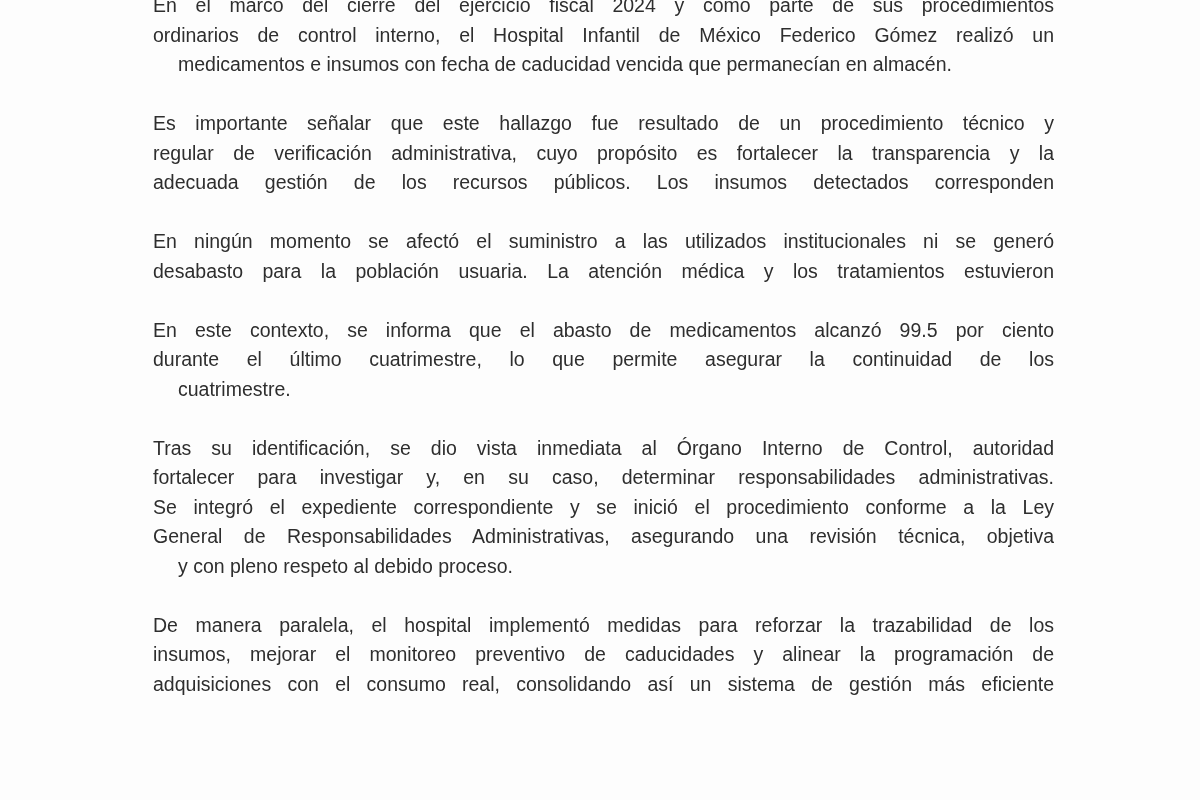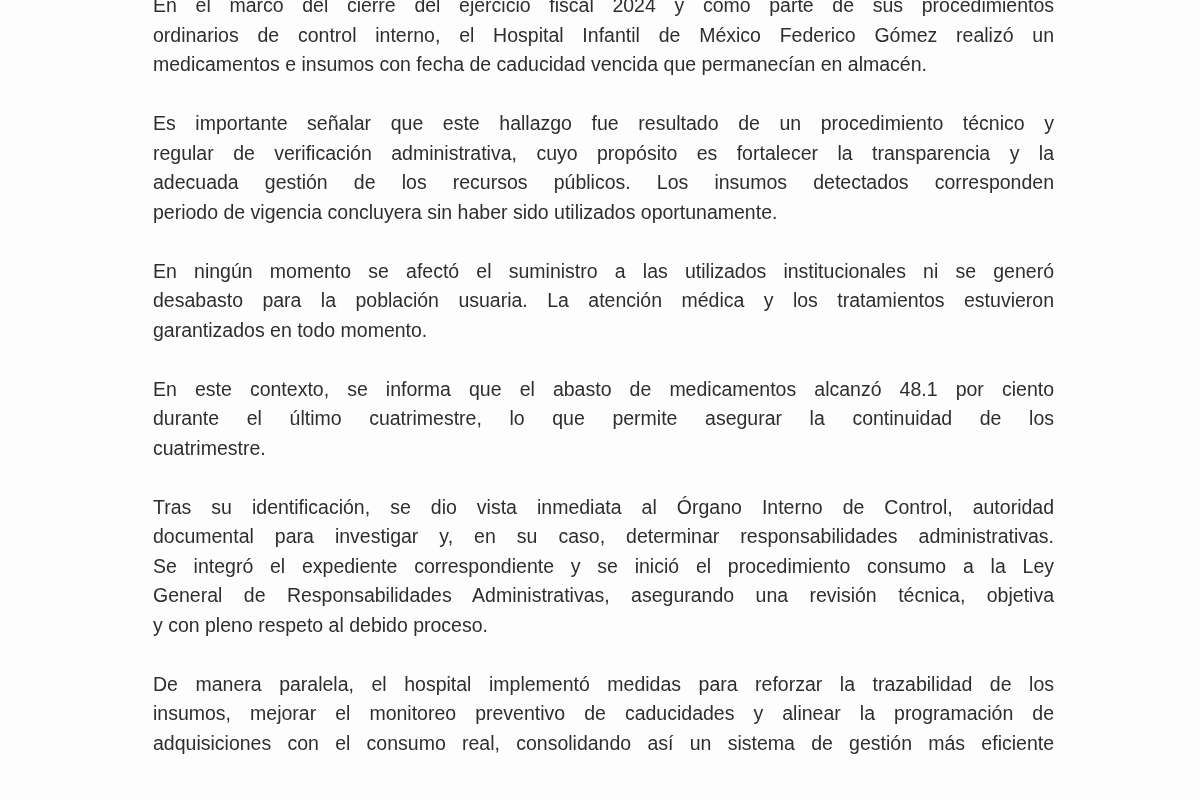--- a/index.html
+++ b/index.html
@@ -30,52 +30,51 @@
     margin: 0 0 29.5px 0;
   }
   .line {
     text-align: justify;
     text-align-last: justify;
     height: 29.5px;
     overflow: hidden;
   }
   .line.last {
     text-align-last: left;
+    margin-left: 25px;
   }
 </style>
 </head>
 <body>
 
 <div class="viewport">
   <div class="doc-page" id="doc" style="color: rgb(46, 46, 46);">
       <div class="para">
         <div class="line">En el marco del cierre del ejercicio fiscal 2024 y como parte de sus procedimientos</div>
         <div class="line">ordinarios de control interno, el Hospital Infantil de México Federico Gómez realizó un</div>
         <div class="line last">medicamentos e insumos con fecha de caducidad vencida que permanecían en almacén.</div>
       </div>
       <div class="para">
         <div class="line">Es importante señalar que este hallazgo fue resultado de un procedimiento técnico y</div>
         <div class="line">regular de verificación administrativa, cuyo propósito es fortalecer la transparencia y la</div>
         <div class="line">adecuada gestión de los recursos públicos. Los insumos detectados corresponden</div>
-        <div class="line last">periodo de vigencia concluyera sin haber sido utilizados oportunamente.</div>
       </div>
       <div class="para">
         <div class="line">En ningún momento se afectó el suministro a las utilizados institucionales ni se generó</div>
         <div class="line">desabasto para la población usuaria. La atención médica y los tratamientos estuvieron</div>
-        <div class="line last">garantizados en todo momento.</div>
       </div>
       <div class="para">
-        <div class="line">En este contexto, se informa que el abasto de medicamentos alcanzó 48.1 por ciento</div>
+        <div class="line">En este contexto, se informa que el abasto de medicamentos alcanzó 99.5 por ciento</div>
         <div class="line">durante el último cuatrimestre, lo que permite asegurar la continuidad de los</div>
         <div class="line last">cuatrimestre.</div>
       </div>
       <div class="para">
         <div class="line">Tras su identificación, se dio vista inmediata al Órgano Interno de Control, autoridad</div>
-        <div class="line">documental para investigar y, en su caso, determinar responsabilidades administrativas.</div>
-        <div class="line">Se integró el expediente correspondiente y se inició el procedimiento consumo a la Ley</div>
+        <div class="line">fortalecer para investigar y, en su caso, determinar responsabilidades administrativas.</div>
+        <div class="line">Se integró el expediente correspondiente y se inició el procedimiento conforme a la Ley</div>
         <div class="line">General de Responsabilidades Administrativas, asegurando una revisión técnica, objetiva</div>
         <div class="line last">y con pleno respeto al debido proceso.</div>
       </div>
       <div class="para">
         <div class="line">De manera paralela, el hospital implementó medidas para reforzar la trazabilidad de los</div>
         <div class="line">insumos, mejorar el monitoreo preventivo de caducidades y alinear la programación de</div>
         <div class="line">adquisiciones con el consumo real, consolidando así un sistema de gestión más eficiente</div>
       </div>
     </div>
 </div>

